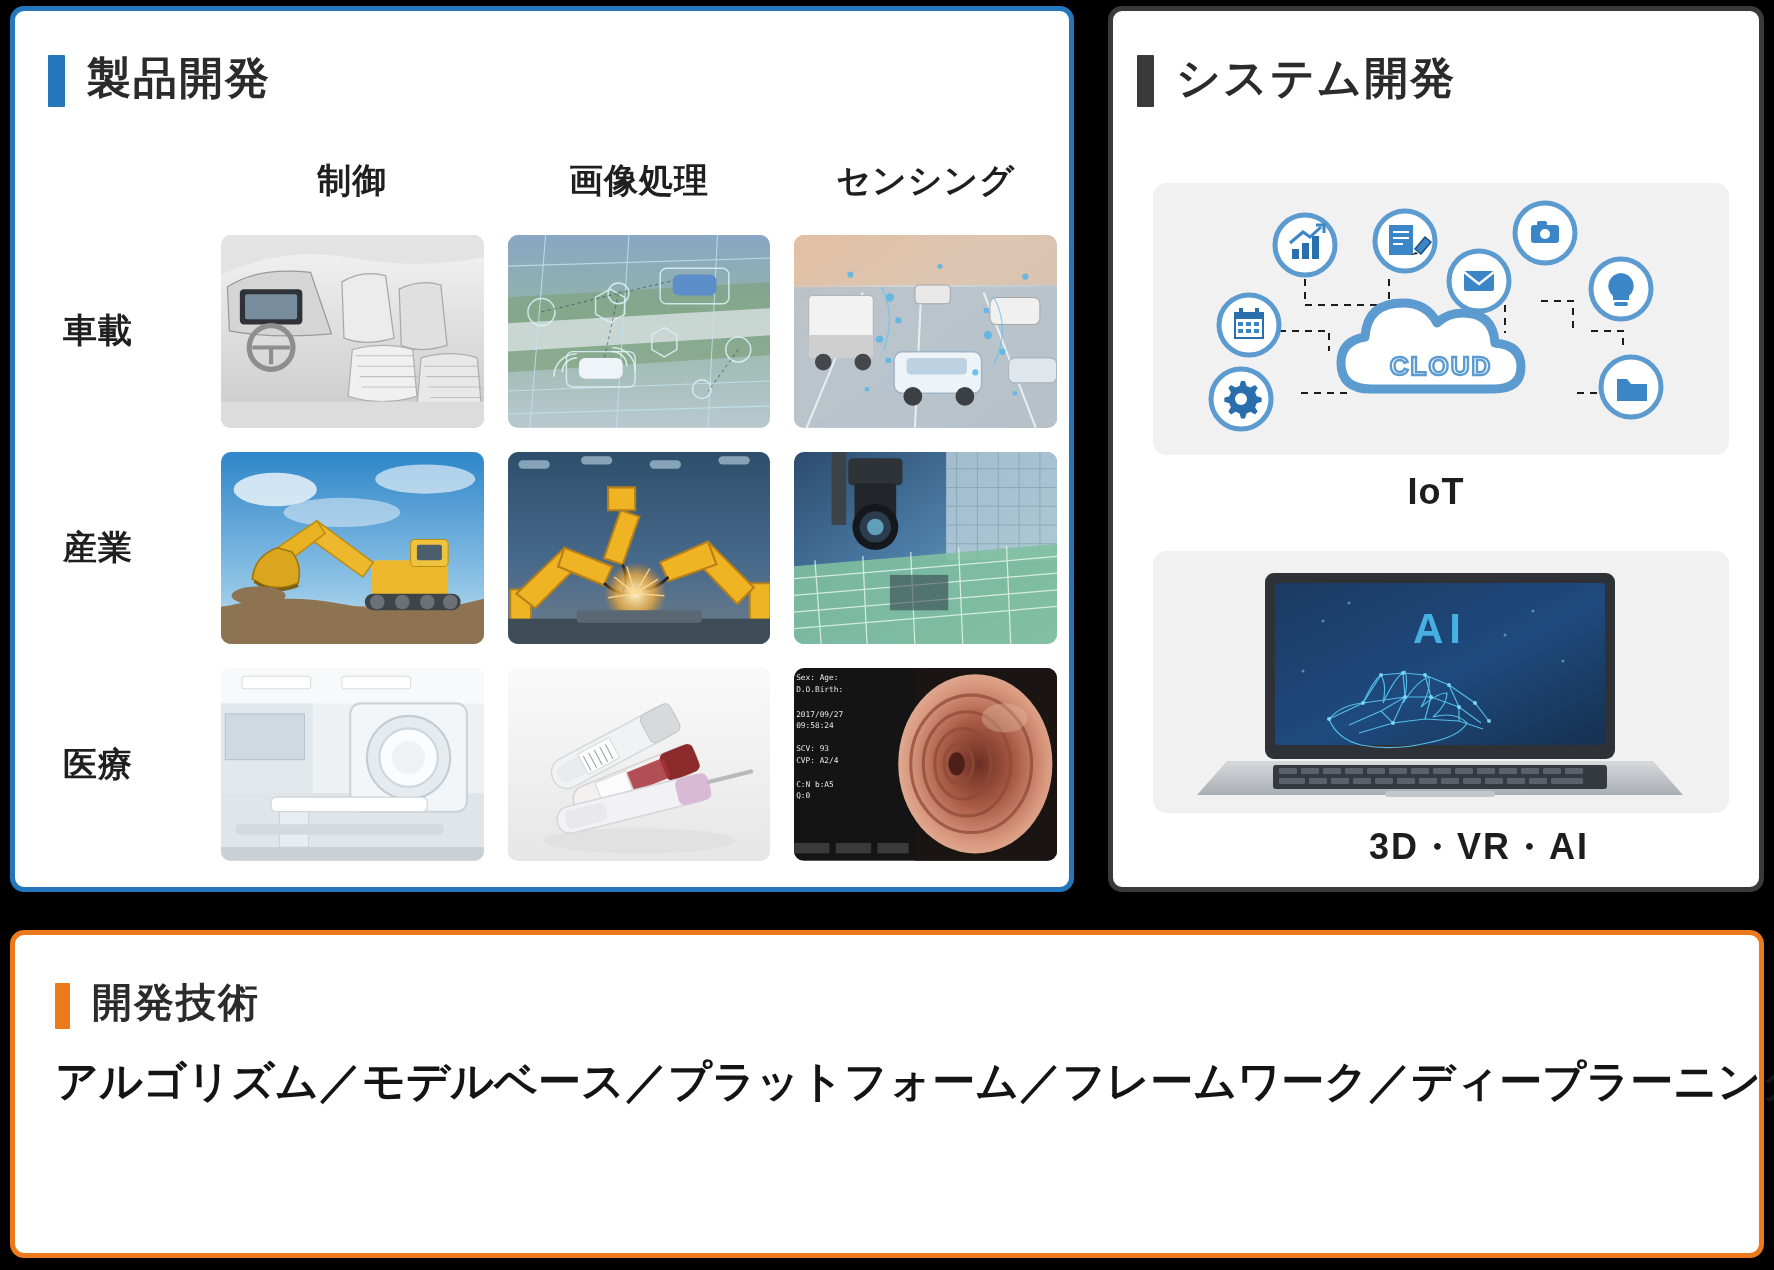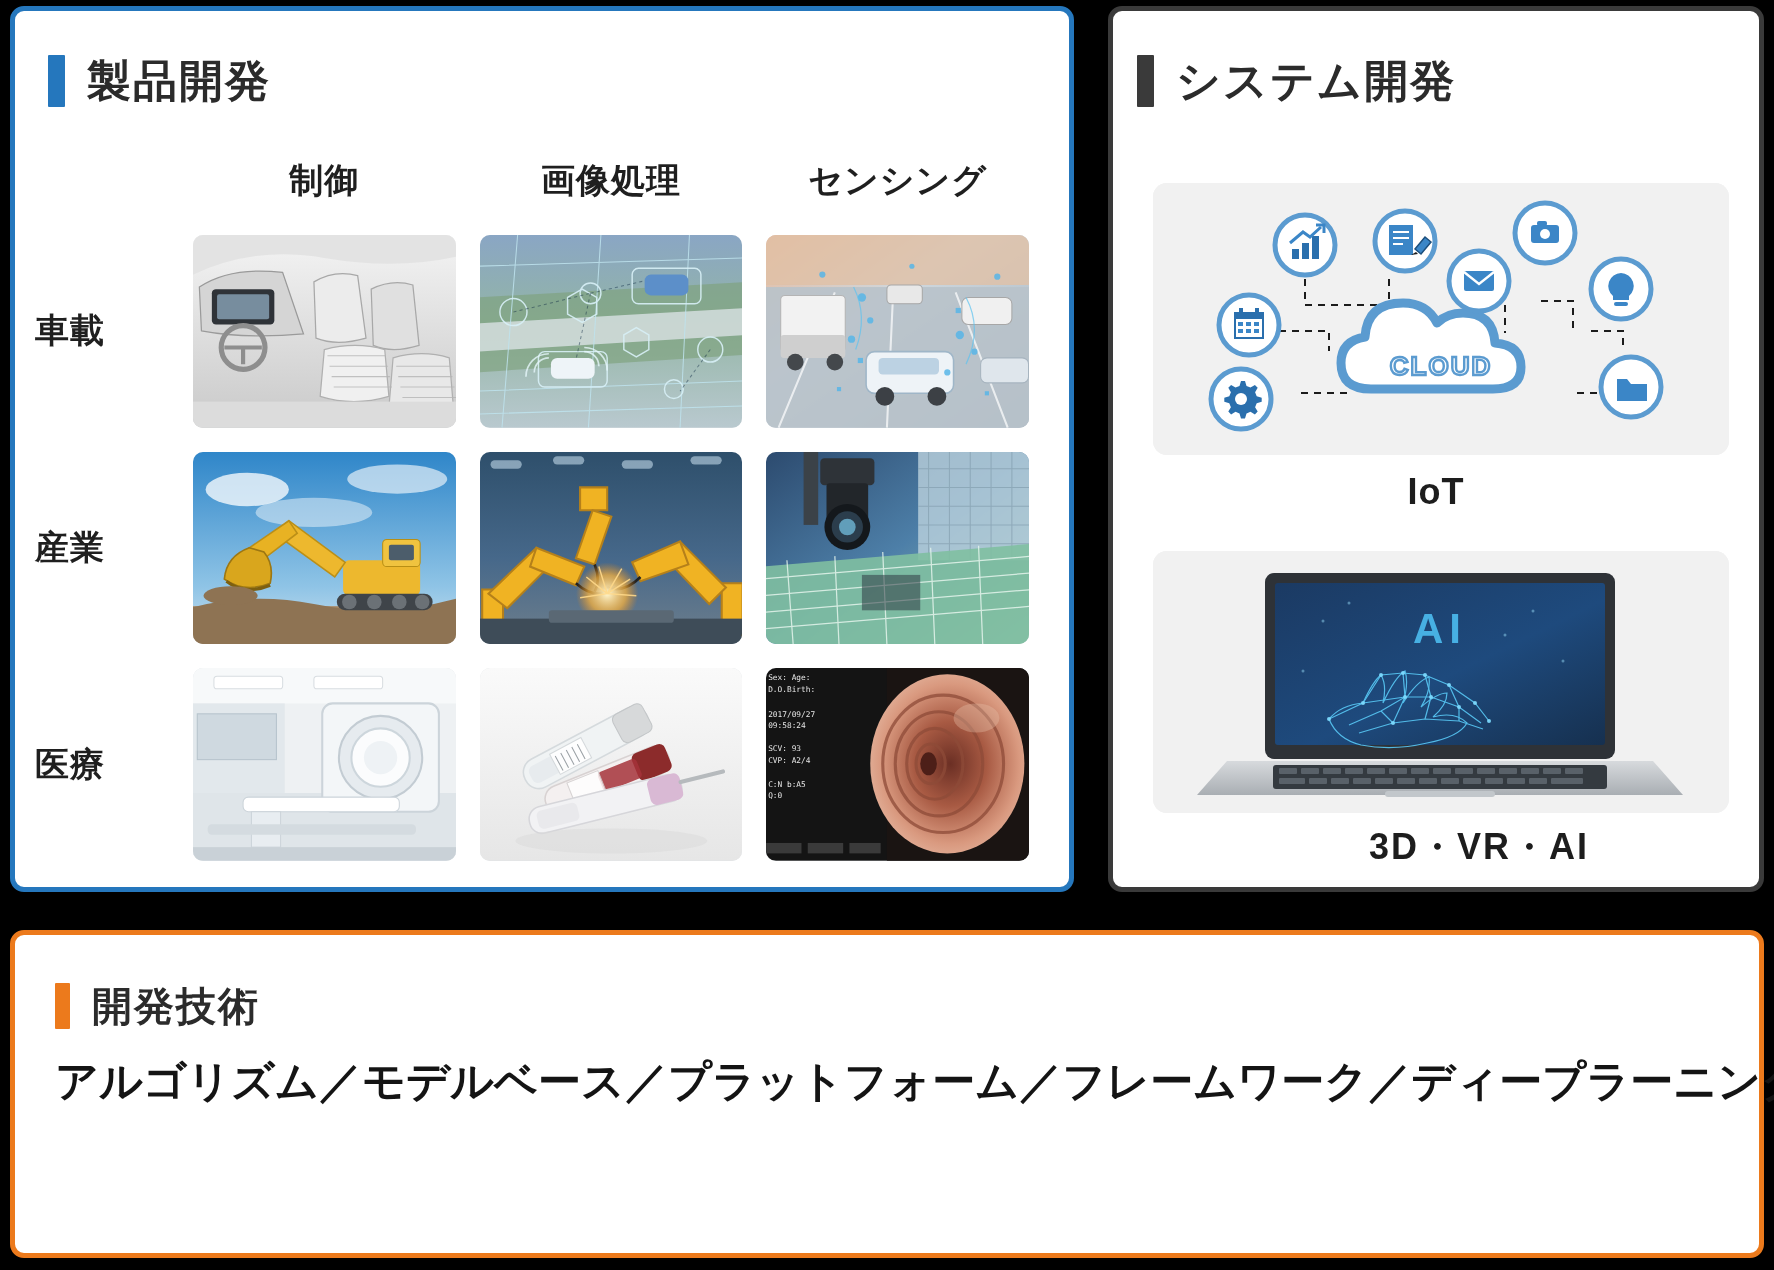--- a/index.html
+++ b/index.html
@@ -27,32 +27,32 @@
   }
 
   
   .heading { display: flex; align-items: center; gap: 22px; }
   .accent-bar { width: 17px; height: 52px; border-radius: 1px; flex: 0 0 auto; }
   .accent-blue { background: #2577bd; }
   .accent-dark { background: #3a3a3a; }
   .accent-orange { background: #ec7a1c; }
   .heading-text {
     font-size: 44px; font-weight: bold; color: #2b2b2b;
-    letter-spacing: 2px; line-height: 1;
+    letter-spacing: 2px; line-height: 1; font-family: Liberation Mono, monospace;
   }
 
   #product-heading { position: absolute; left: 33px; top: 44px; }
   #system-heading  { position: absolute; left: 24px; top: 44px; }
   #tech-heading    { position: absolute; left: 40px; top: 48px; }
   #tech-heading .accent-bar { height: 46px; width: 15px; }
   #tech-heading .heading-text { font-size: 40px; }
 
   
   #matrix {
-    position: absolute; left: 4px; top: 140px;
+    position: absolute; left: 32px; top: 140px;
     width: 1010px; height: 710px;
     display: grid;
     grid-template-columns: 150px 1fr 1fr 1fr;
     grid-template-rows: 60px 1fr 1fr 1fr;
     column-gap: 18px; row-gap: 14px; gap: 24px;
   }
   .col-head {
     display: flex; align-items: center; justify-content: center;
     font-size: 34px; font-weight: bold; color: #1f1f1f; letter-spacing: 1px;
   }

